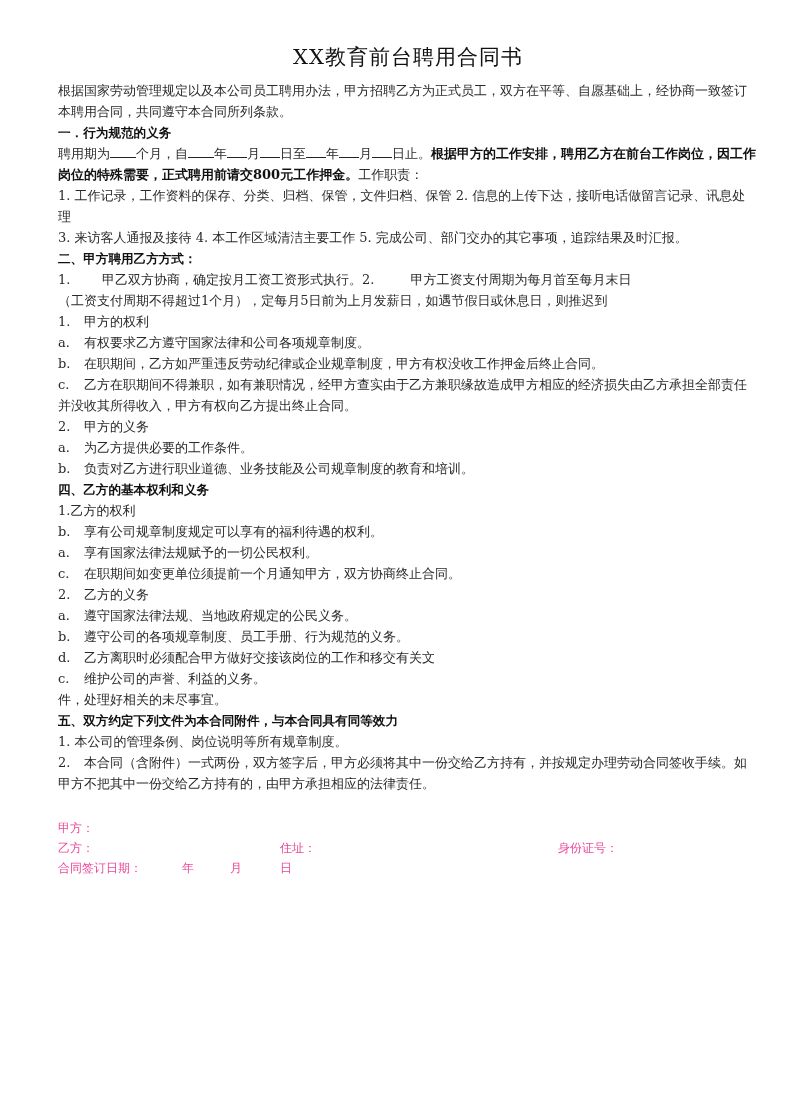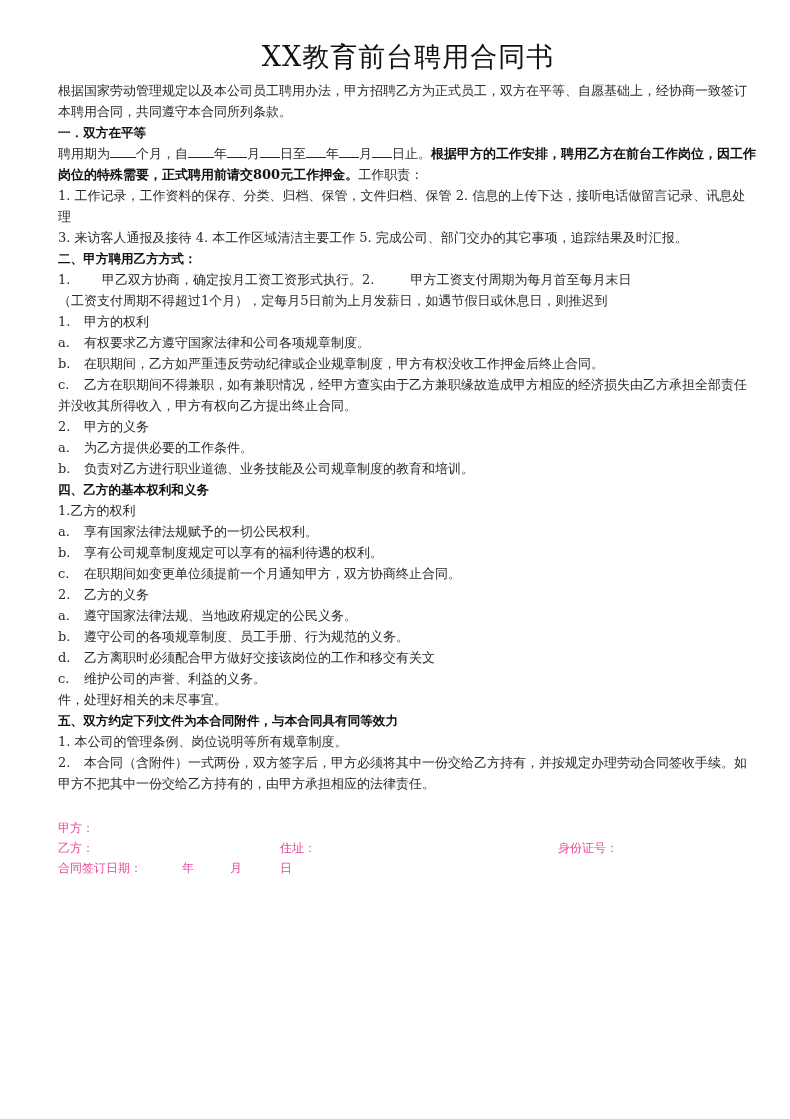--- a/index.html
+++ b/index.html
@@ -1,39 +1,39 @@
 <!DOCTYPE html>
 <html><head>
 <meta charset="utf-8">
 <style>
   html, body { margin: 0; padding: 0; background: #ffffff; }
   body { width: 790px; height: 1119px; overflow: hidden; position: relative;
          font-family: "DejaVu Serif", "Liberation Serif", serif; color: #1a1a1a; }
   .page { position: absolute; left: 58px; top: 38px; width: 700px; }
-  .title { text-align: center; font-size: 27px; font-weight: normal; letter-spacing: 1px;
+  .title { text-align: center; font-size: 21px; font-weight: normal; letter-spacing: 1px;
            margin: 0 0 4px 0; line-height: 38px; color: #111; }
   .p { font-size: 13px; line-height: 21px; margin: 0; white-space: normal; color: #2a2a2a; }
   .h { font-size: 12.6px; line-height: 21px; font-weight: bold; margin: 0; color: #111; }
   .b { font-weight: bold; color: #111; }
   .blank { display: inline-block; border-bottom: 1px solid #222; height: 12px; vertical-align: baseline; }
   .w4 { width: 26px; } .w3 { width: 20px; }
   .num { display: inline-block; width: 26px; }
   .num2 { display: inline-block; width: 44px; }
   .sig { font-family: "DejaVu Sans", "Liberation Sans", sans-serif; font-size: 12px; line-height: 20px; color: #ec4899; position: relative; height: 20px; }
   .sig span { position: absolute; top: 0; }
   .gap { height: 24px; }
 </style>
 </head>
 <body>
 
 <div class="page">
   <h1 class="title">XX教育前台聘用合同书</h1>
   <p class="p">根据国家劳动管理规定以及本公司员工聘用办法，甲方招聘乙方为正式员工，双方在平等、自愿基础上，经协商一致签订本聘用合同，共同遵守本合同所列条款。</p>
 
-  <p class="h">一．双方在平等</p>
+  <p class="h">一．行为规范的义务</p>
   <p class="p">
     <span>聘用期为</span><span class="blank w4"></span><span>个月，自</span><span class="blank w4"></span><span>年</span><span class="blank w3"></span><span>月</span><span class="blank w3"></span><span>日至</span><span class="blank w3"></span><span>年</span><span class="blank w3"></span><span>月</span><span class="blank w3"></span><span>日止。</span><span class="b">根据甲方的工作安排，聘用乙方在前台工作岗位，因工作岗位的特殊需要，正式聘用前请交800元工作押金。</span><span>工作职责：</span>
   </p>
   <p class="p">1. 工作记录，工作资料的保存、分类、归档、保管，文件归档、保管  2. 信息的上传下达，接听电话做留言记录、讯息处理</p>
   <p class="p">3.   来访客人通报及接待   4. 本工作区域清洁主要工作 5. 完成公司、部门交办的其它事项，追踪结果及时汇报。</p>
 
   <p class="h">二、甲方聘用乙方方式：</p>
   <p class="p">
     <span class="num2">1.</span><span>甲乙双方协商，确定按月工资工资形式执行。2.</span><span style="display:inline-block;width:36px"></span><span>甲方工资支付周期为每月首至每月末日</span>
   </p>
@@ -42,22 +42,22 @@
   <p class="p"><span class="num">1.</span><span>甲方的权利</span></p>
   <p class="p"><span class="num">a.</span><span>有权要求乙方遵守国家法律和公司各项规章制度。</span></p>
   <p class="p"><span class="num">b.</span><span>在职期间，乙方如严重违反劳动纪律或企业规章制度，甲方有权没收工作押金后终止合同。</span></p>
   <p class="p"><span class="num">c.</span><span>乙方在职期间不得兼职，如有兼职情况，经甲方查实由于乙方兼职缘故造成甲方相应的经济损失由乙方承担全部责任并没收其所得收入，甲方有权向乙方提出终止合同。</span></p>
   <p class="p"><span class="num">2.</span><span>甲方的义务</span></p>
   <p class="p"><span class="num">a.</span><span>为乙方提供必要的工作条件。</span></p>
   <p class="p"><span class="num">b.</span><span>负责对乙方进行职业道德、业务技能及公司规章制度的教育和培训。</span></p>
 
   <p class="h">四、乙方的基本权利和义务</p>
   <p class="p">1.乙方的权利</p>
+  <p class="p"><span class="num">b.</span><span>享有公司规章制度规定可以享有的福利待遇的权利。</span></p>
   <p class="p"><span class="num">a.</span><span>享有国家法律法规赋予的一切公民权利。</span></p>
-  <p class="p"><span class="num">b.</span><span>享有公司规章制度规定可以享有的福利待遇的权利。</span></p>
   <p class="p"><span class="num">c.</span><span>在职期间如变更单位须提前一个月通知甲方，双方协商终止合同。</span></p>
   <p class="p"><span class="num">2.</span><span>乙方的义务</span></p>
   <p class="p"><span class="num">a.</span><span>遵守国家法律法规、当地政府规定的公民义务。</span></p>
   <p class="p"><span class="num">b.</span><span>遵守公司的各项规章制度、员工手册、行为规范的义务。</span></p>
   <p class="p"><span class="num">d.</span><span>乙方离职时必须配合甲方做好交接该岗位的工作和移交有关文</span></p>
   <p class="p"><span class="num">c.</span><span>维护公司的声誉、利益的义务。</span></p>
   <p class="p">件，处理好相关的未尽事宜。</p>
 
   <p class="h">五、双方约定下列文件为本合同附件，与本合同具有同等效力</p>
   <p class="p">1. 本公司的管理条例、岗位说明等所有规章制度。</p>

